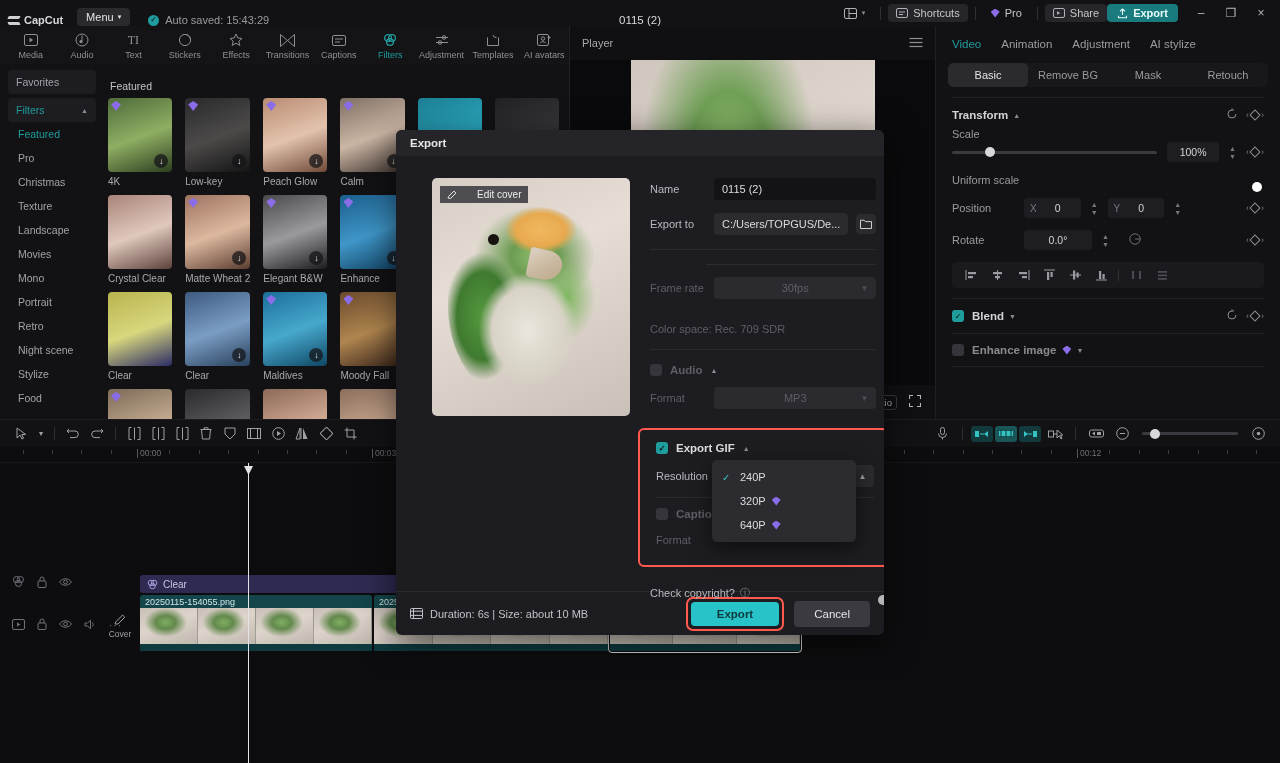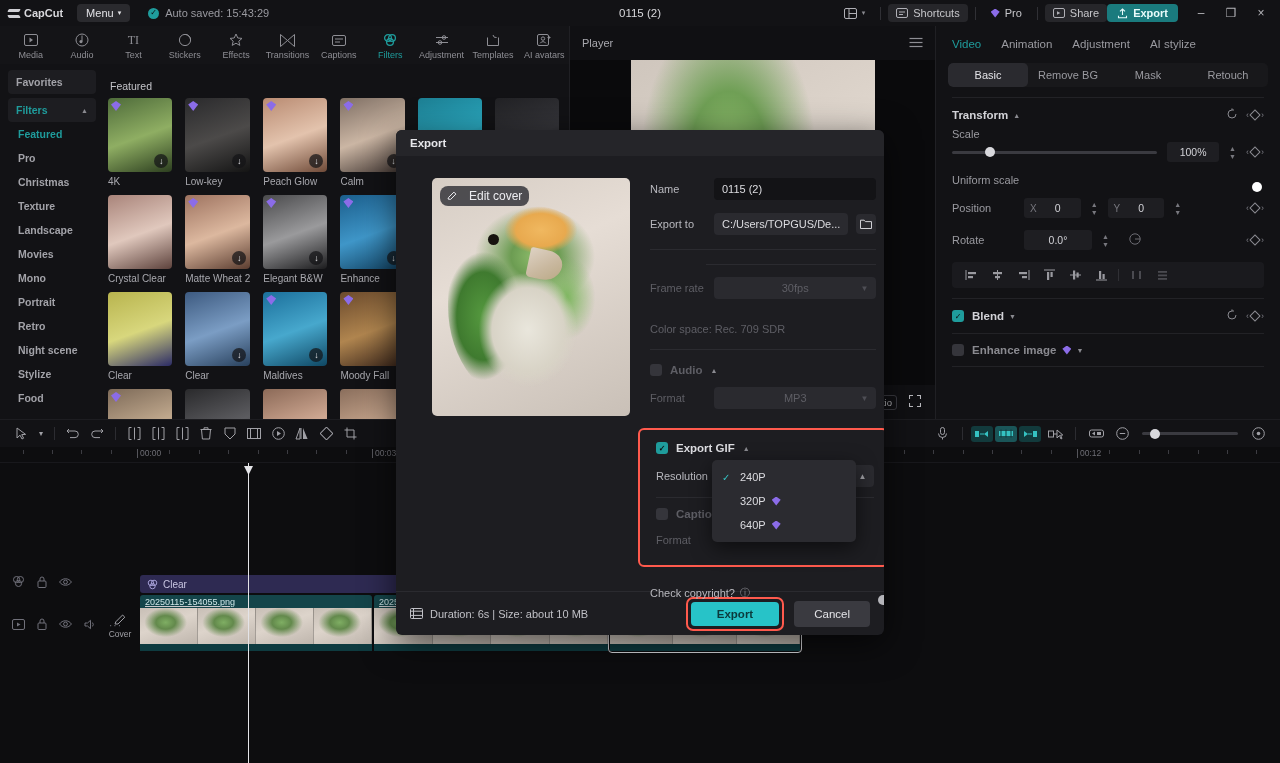--- a/index.html
+++ b/index.html
@@ -9,21 +9,21 @@
     font-family: "Liberation Sans", sans-serif;
     color: #c9c9cc;
     overflow: hidden;
     -webkit-font-smoothing: antialiased;
   }
   #app { position: relative; width: 1280px; height: 763px; }
 
   
   .titlebar {
     position: absolute; top: 0; left: 0; width: 1280px; height: 26px;
-    background: #121215; display: flex; align-items: center;
+    background: #121215; display: flex; align-items: flex-end;
     font-size: 11px;
   }
   .tb-logo { display:flex; align-items:center; gap:4px; margin-left:8px; color:#d8d8dc; font-size:11px; font-weight:600; }
   .tb-logo .mark { width:12px; height:11px; position:relative; display:inline-block; }
   .tb-logo .mark:before, .tb-logo .mark:after{
     content:''; position:absolute; width:12px; height:3px; background:#cfcfd4; border-radius:1px;
   }
   .tb-logo .mark:before{ top:1px; transform:skewX(-28deg); }
   .tb-logo .mark:after{ bottom:1px; transform:skewX(28deg); }
   .menu-btn {
@@ -65,21 +65,21 @@
   .tt.active { color:#1f9c9c; }
 
   
   .leftpanel {
     position:absolute; top:64px; left:0; width:569px; height:355px; background:#121215;
     display:flex;
   }
   .catcol { width:104px; padding:6px 8px 0 8px; }
   .cat {
     font-size:10.5px; color:#a2a2a8; padding:6px 8px; border-radius:4px; cursor:pointer;
-    display:flex; align-items:center; justify-content:space-between;font-weight:bold;
+    display:flex; align-items:center; justify-content:space-between;
   }
   .cat.head { background:#1d1d21; }
   .cat.active { color:#1f9c9c; }
   .cat.sub { padding-left:10px; }
   .caret-up { font-size:7px; color:#8a8a90; }
 
   .rightcol { flex:1; padding:6px 10px 0 4px; position:relative; overflow:hidden;}
   .searchrow { display:flex; align-items:center; gap:8px; }
   .searchbox {
     flex:1; height:22px; background:#1b1b1f; border-radius:4px; display:flex; align-items:center;
@@ -178,21 +178,21 @@
   .tl-body { position:relative; height:300px; }
   .tl-gutter { position:absolute; left:0; top:0; width:105px; height:100%; }
   .trackctrl { display:flex; align-items:center; gap:12px; padding-left:12px; color:#70707a; font-size:10px;}
   .coverbtn { position:absolute; left:105px; width:30px; text-align:center; color:#a0a0a6; font-size:8.5px; cursor:pointer;}
   .clip-purple {
     position:absolute; left:140px; top:112px; width:420px; height:18px; background:#2e2a52;
     border-radius:3px; display:flex; align-items:center; gap:5px; padding-left:7px;
     font-size:10px; color:#c9c6e2; cursor:pointer;
   }
   .clip-video {
-    position:absolute; left:140px; top:132px; height:64px; border-radius:3px; overflow:hidden; cursor:pointer;text-decoration:underline;
+    position:absolute; left:140px; top:132px; height:64px; border-radius:3px; overflow:hidden; cursor:pointer;
   }
   .clip-video .hdr { height:13px; background:#14454a; color:#cfe7e8; font-size:9px; padding:0 5px; display:flex; align-items:center;}
   .clip-video .films { height:36px; display:flex; }
   .clip-video .films i { flex:1; background:
       radial-gradient(ellipse at 45% 40%, #7fae63 0%, #63894c 22%, transparent 48%),
       linear-gradient(160deg,#c8bfb6 0%, #ddd4cb 45%, #bfb6ad 100%);
       border-right:1px solid rgba(0,0,0,.25);}
   .clip-video .ftr { height:7px; background:#0e3b40; }
   .playhead { position:absolute; top:0; bottom:0; width:1px; background:#e4e4e8; }
   .playhead .cap { position:absolute; top:-1px; left:-4px; width:9px;height:9px;background:#e4e4e8; clip-path:polygon(0 0,100% 0,50% 100%); }
@@ -217,21 +217,21 @@
       radial-gradient(ellipse 52px 34px at 58% 12%, #f0b860 0%, #e8a94e 48%, transparent 70%),
       radial-gradient(ellipse 60px 70px at 50% 62%, #e9e6dc 0%, #d8d3c6 60%, transparent 82%),
       radial-gradient(ellipse 48px 80px at 22% 55%, #55993f 0%, #3f7a2f 55%, transparent 80%),
       radial-gradient(ellipse 40px 58px at 74% 46%, #7bb55c 0%, transparent 72%);
     border-radius:48% 46% 44% 50%;
   }
   .cover .eye { position:absolute; left:56px; top:56px; width:11px;height:11px;border-radius:50%;background:#17140f;}
   .cover .beak { position:absolute; left:96px; top:72px; width:34px;height:30px; background:linear-gradient(140deg,#ded2c4,#c9b89f 55%,#b9a884); border-radius:10% 62% 74% 18%; transform:rotate(12deg);}
   .editcover {
     position:absolute; left:8px; top:8px; background:rgba(55,55,60,.86); color:#ececf0;
-    font-size:12px; padding:3px 7px; border-radius:8px; display:flex; align-items:center; gap:12px; cursor:pointer;
+    font-size:10px; padding:3px 7px; border-radius:0; display:flex; align-items:center; gap:20px; cursor:pointer;
   }
   .dlg-right { flex:1; padding:22px 22px 0 6px; position:relative; }
   .frow { display:flex; align-items:center; margin-bottom:13px; }
   .flbl { width:64px; font-size:11px; color:#b8b8be; flex:none; }
   .flbl.dim { color:#5e5e65; }
   .finput { flex:1; height:22px; background:#131316; border-radius:4px; font-size:11px; color:#dcdce0; display:flex; align-items:center; padding:0 8px; cursor:text;}
   .fselect { flex:1; height:22px; background:#2a2a2f; border-radius:4px; font-size:11px; color:#dcdce0; display:flex; align-items:center; justify-content:center; position:relative; cursor:pointer;}
   .fselect .ch { position:absolute; right:8px; font-size:8px; color:#a0a0a6;}
   .fselect.dim { color:#5e5e65; }
   .fselect.dim .ch { color:#4e4e55;}

